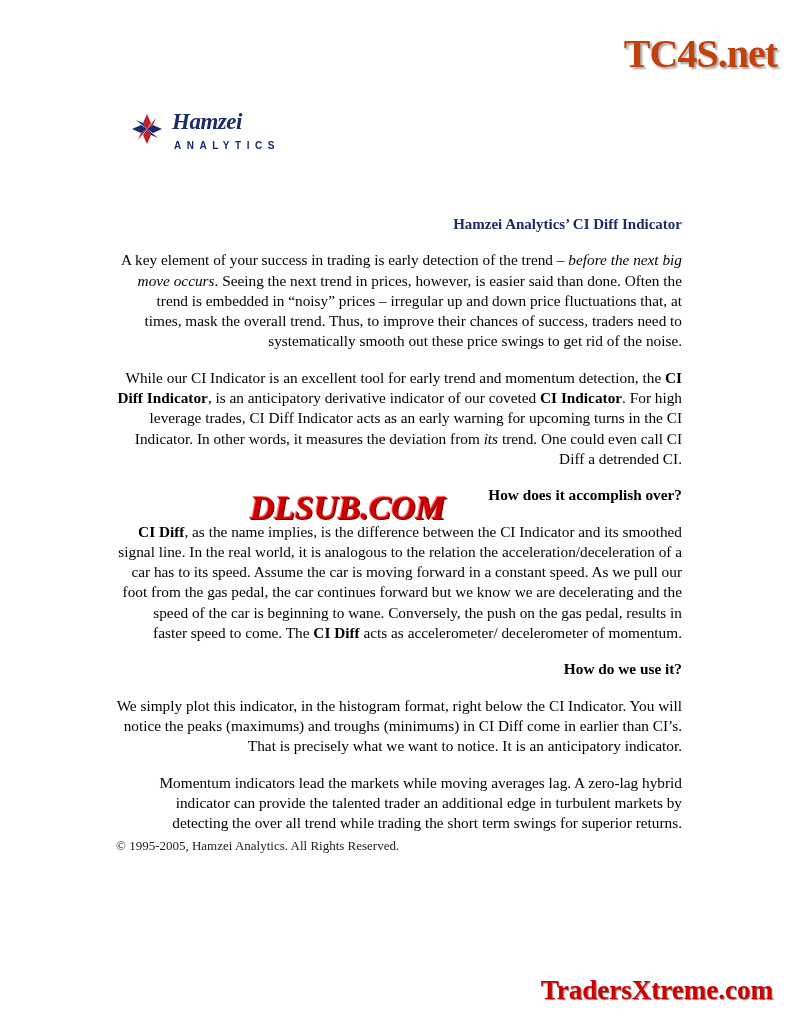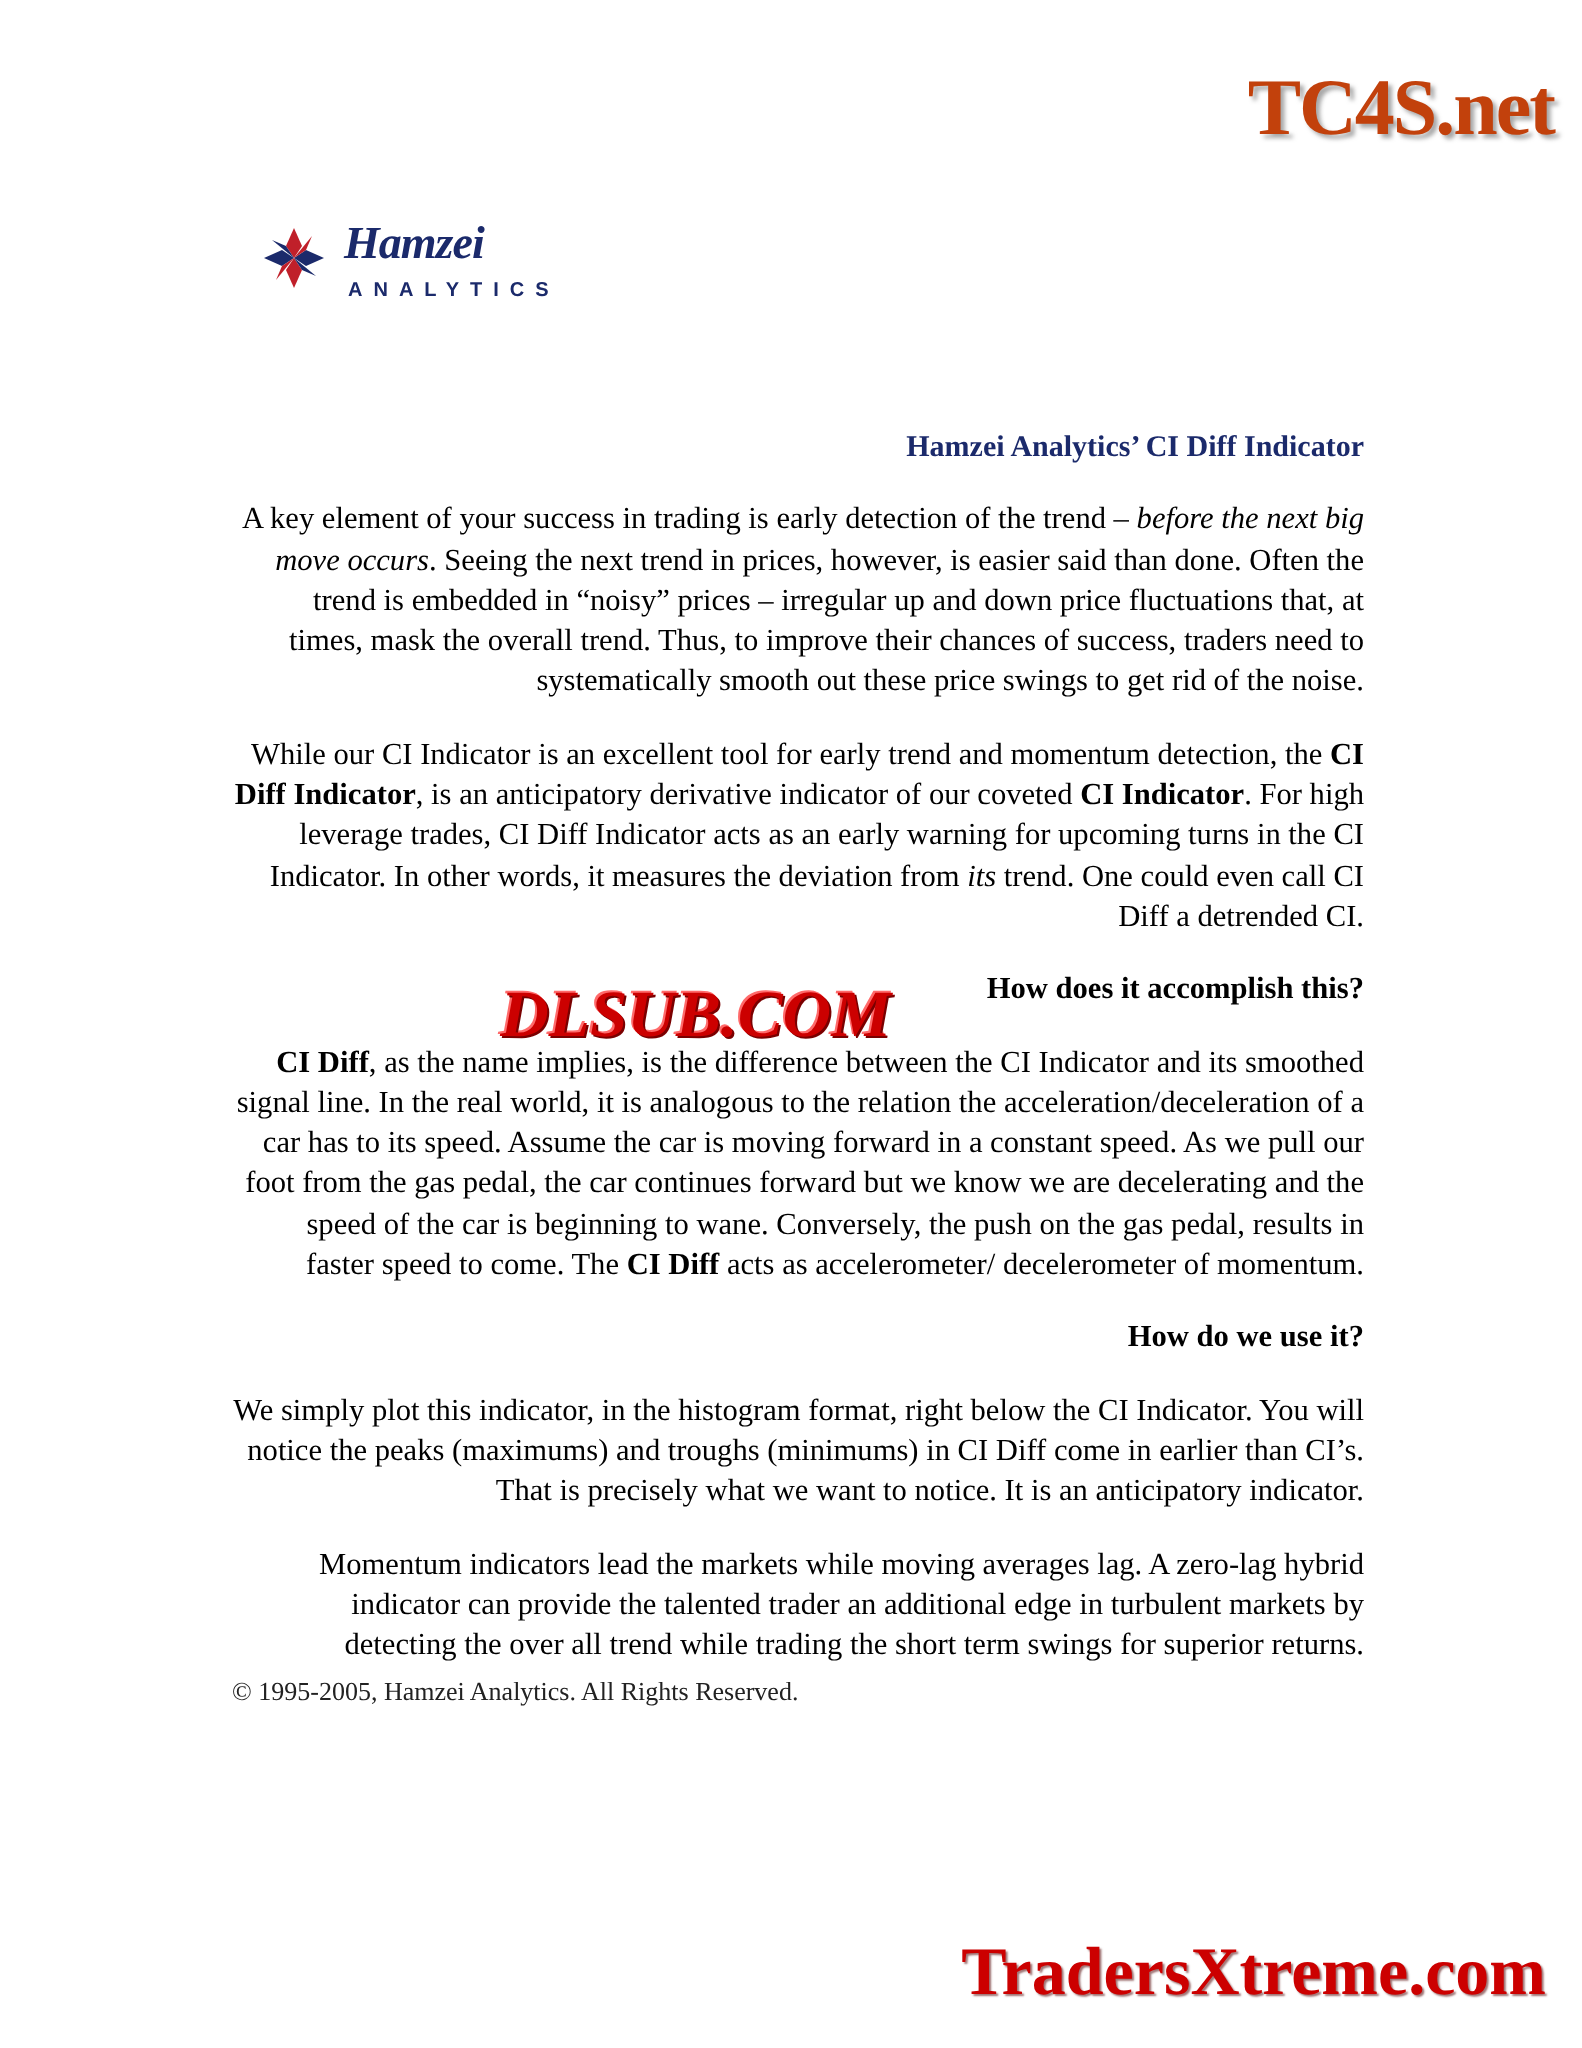--- a/index.html
+++ b/index.html
@@ -127,21 +127,21 @@
     transform: scaleX(1.02);
   }
 
   
   .txwatermark {
     position: absolute;
     right: 18px;
     bottom: 18px;
     font-family: "Liberation Serif", serif;
     font-weight: bold;
-    font-size: 34px;
+    font-size: 27px;
     color: #cc0000;
     text-shadow: 1px 1px 1px rgba(80,0,0,0.55);
     white-space: nowrap;
   }
 </style>
 </head>
 <body>
 
 <div class="page">
 
@@ -165,21 +165,21 @@
   </div>
 
   <div class="doc">
 
     <div class="doc-title">Hamzei Analytics’ CI Diff Indicator</div>
 
     <p><span>A key element of your success in trading is early detection of the trend – </span><span class="it">before the next big move occurs</span><span>.  Seeing the next trend in prices, however, is easier said than done. Often the trend is embedded in “noisy” prices – irregular up and down price fluctuations that, at times, mask the overall trend.  Thus, to improve their chances of success, traders need to systematically smooth out these price swings to get rid of the noise.</span></p>
 
     <p><span>While our CI Indicator is an excellent tool for early trend and momentum detection, the </span><span class="bd">CI Diff Indicator</span><span>, is an anticipatory derivative indicator of our coveted </span><span class="bd">CI Indicator</span><span>.  For high leverage trades, CI Diff Indicator acts as an early warning for upcoming turns in the CI Indicator.  In other words, it measures the deviation from </span><span class="it">its</span><span>  trend.  One could even call CI Diff a detrended CI.</span></p>
 
-    <p class="heading">How does it accomplish this?</p>
+    <p class="heading">How does it accomplish over?</p>
     <p><span class="bd">CI Diff</span><span>, as the name implies, is the difference between the CI Indicator and its smoothed signal line.  In the real world, it is analogous to the relation the acceleration/deceleration of a car has to its speed.  Assume the car is moving forward in a constant speed.  As we pull our foot from the gas pedal, the car continues forward but we know we are decelerating and the speed of the car is beginning to wane.  Conversely, the push on the gas pedal, results in faster speed to come.  The </span><span class="bd">CI Diff</span><span> acts as accelerometer/ decelerometer of momentum.</span></p>
 
     <p class="heading">How do we use it?</p>
     <p>We simply plot this indicator, in the histogram format, right below the CI Indicator.  You will notice the peaks (maximums) and troughs (minimums) in CI Diff come in earlier than CI’s.  That is precisely what we want to notice.  It is an anticipatory indicator.</p>
 
     <p>Momentum indicators lead the markets while moving averages lag.  A zero-lag hybrid indicator can provide the talented trader an additional edge in turbulent markets by detecting the over all trend while trading the short term swings for superior returns.</p>
 
   </div>
 
   <div class="copyright">© 1995-2005, Hamzei Analytics.   All Rights Reserved.</div>

